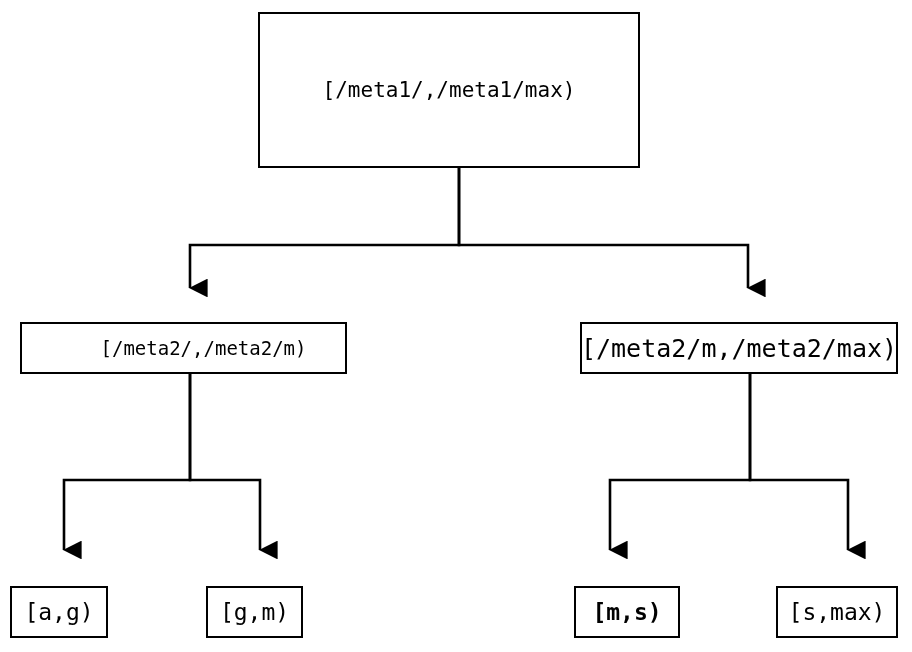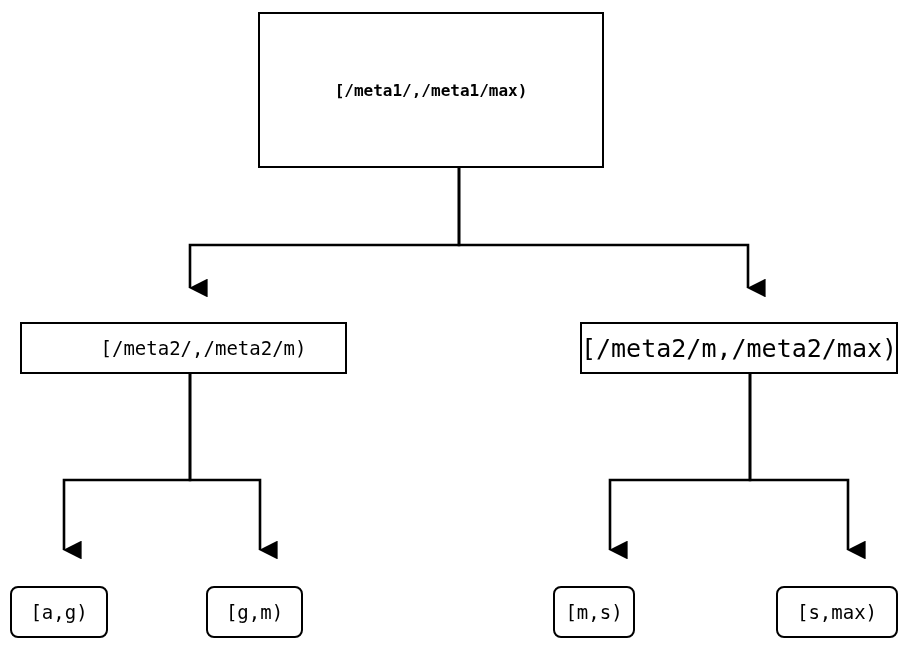--- a/index.html
+++ b/index.html
@@ -35,49 +35,47 @@
     align-items: center;
     justify-content: center;
     color: #000000;
     font-family: "DejaVu Sans Mono", "Liberation Mono", monospace;
     letter-spacing: 0px;
     white-space: pre;
   }
   .node-root {
     left: 258px;
     top: 12px;
-    width: 346px;
+    width: 382px;
     height: 156px;
-    font-size: 16px;
-    font-weight: bold;
+    font-size: 21px;
   }
   .node-mid-left {
     left: 20px;
     top: 322px;
     width: 327px;
     height: 52px;
     font-size: 19px;
     padding-left: 40px;
   }
   .node-mid-right {
     left: 580px;
     top: 322px;
     width: 318px;
     height: 52px;
     font-size: 25px;
   }
   .node-leaf {
     top: 586px;
     height: 52px;
-    font-size: 19px;
-    border-radius: 8px;
+    font-size: 23px;
   }
   .leaf-1 { left: 10px;  width: 98px; }
   .leaf-2 { left: 206px; width: 97px; }
-  .leaf-3 { left: 553px; width: 82px; }
+  .leaf-3 { left: 574px; width: 106px; font-weight: bold; }
   .leaf-4 { left: 776px; width: 122px; }
 </style>
 </head>
 <body>
 
 <div id="diagram-root">
 
   <svg id="diagram-svg" viewBox="0 0 912 652" xmlns="http://www.w3.org/2000/svg">
     <defs>
       <marker id="arrow-head" viewBox="0 0 10 10" refX="5" refY="9.4" markerWidth="7.2" markerHeight="7.2" orient="auto-start-reverse">

